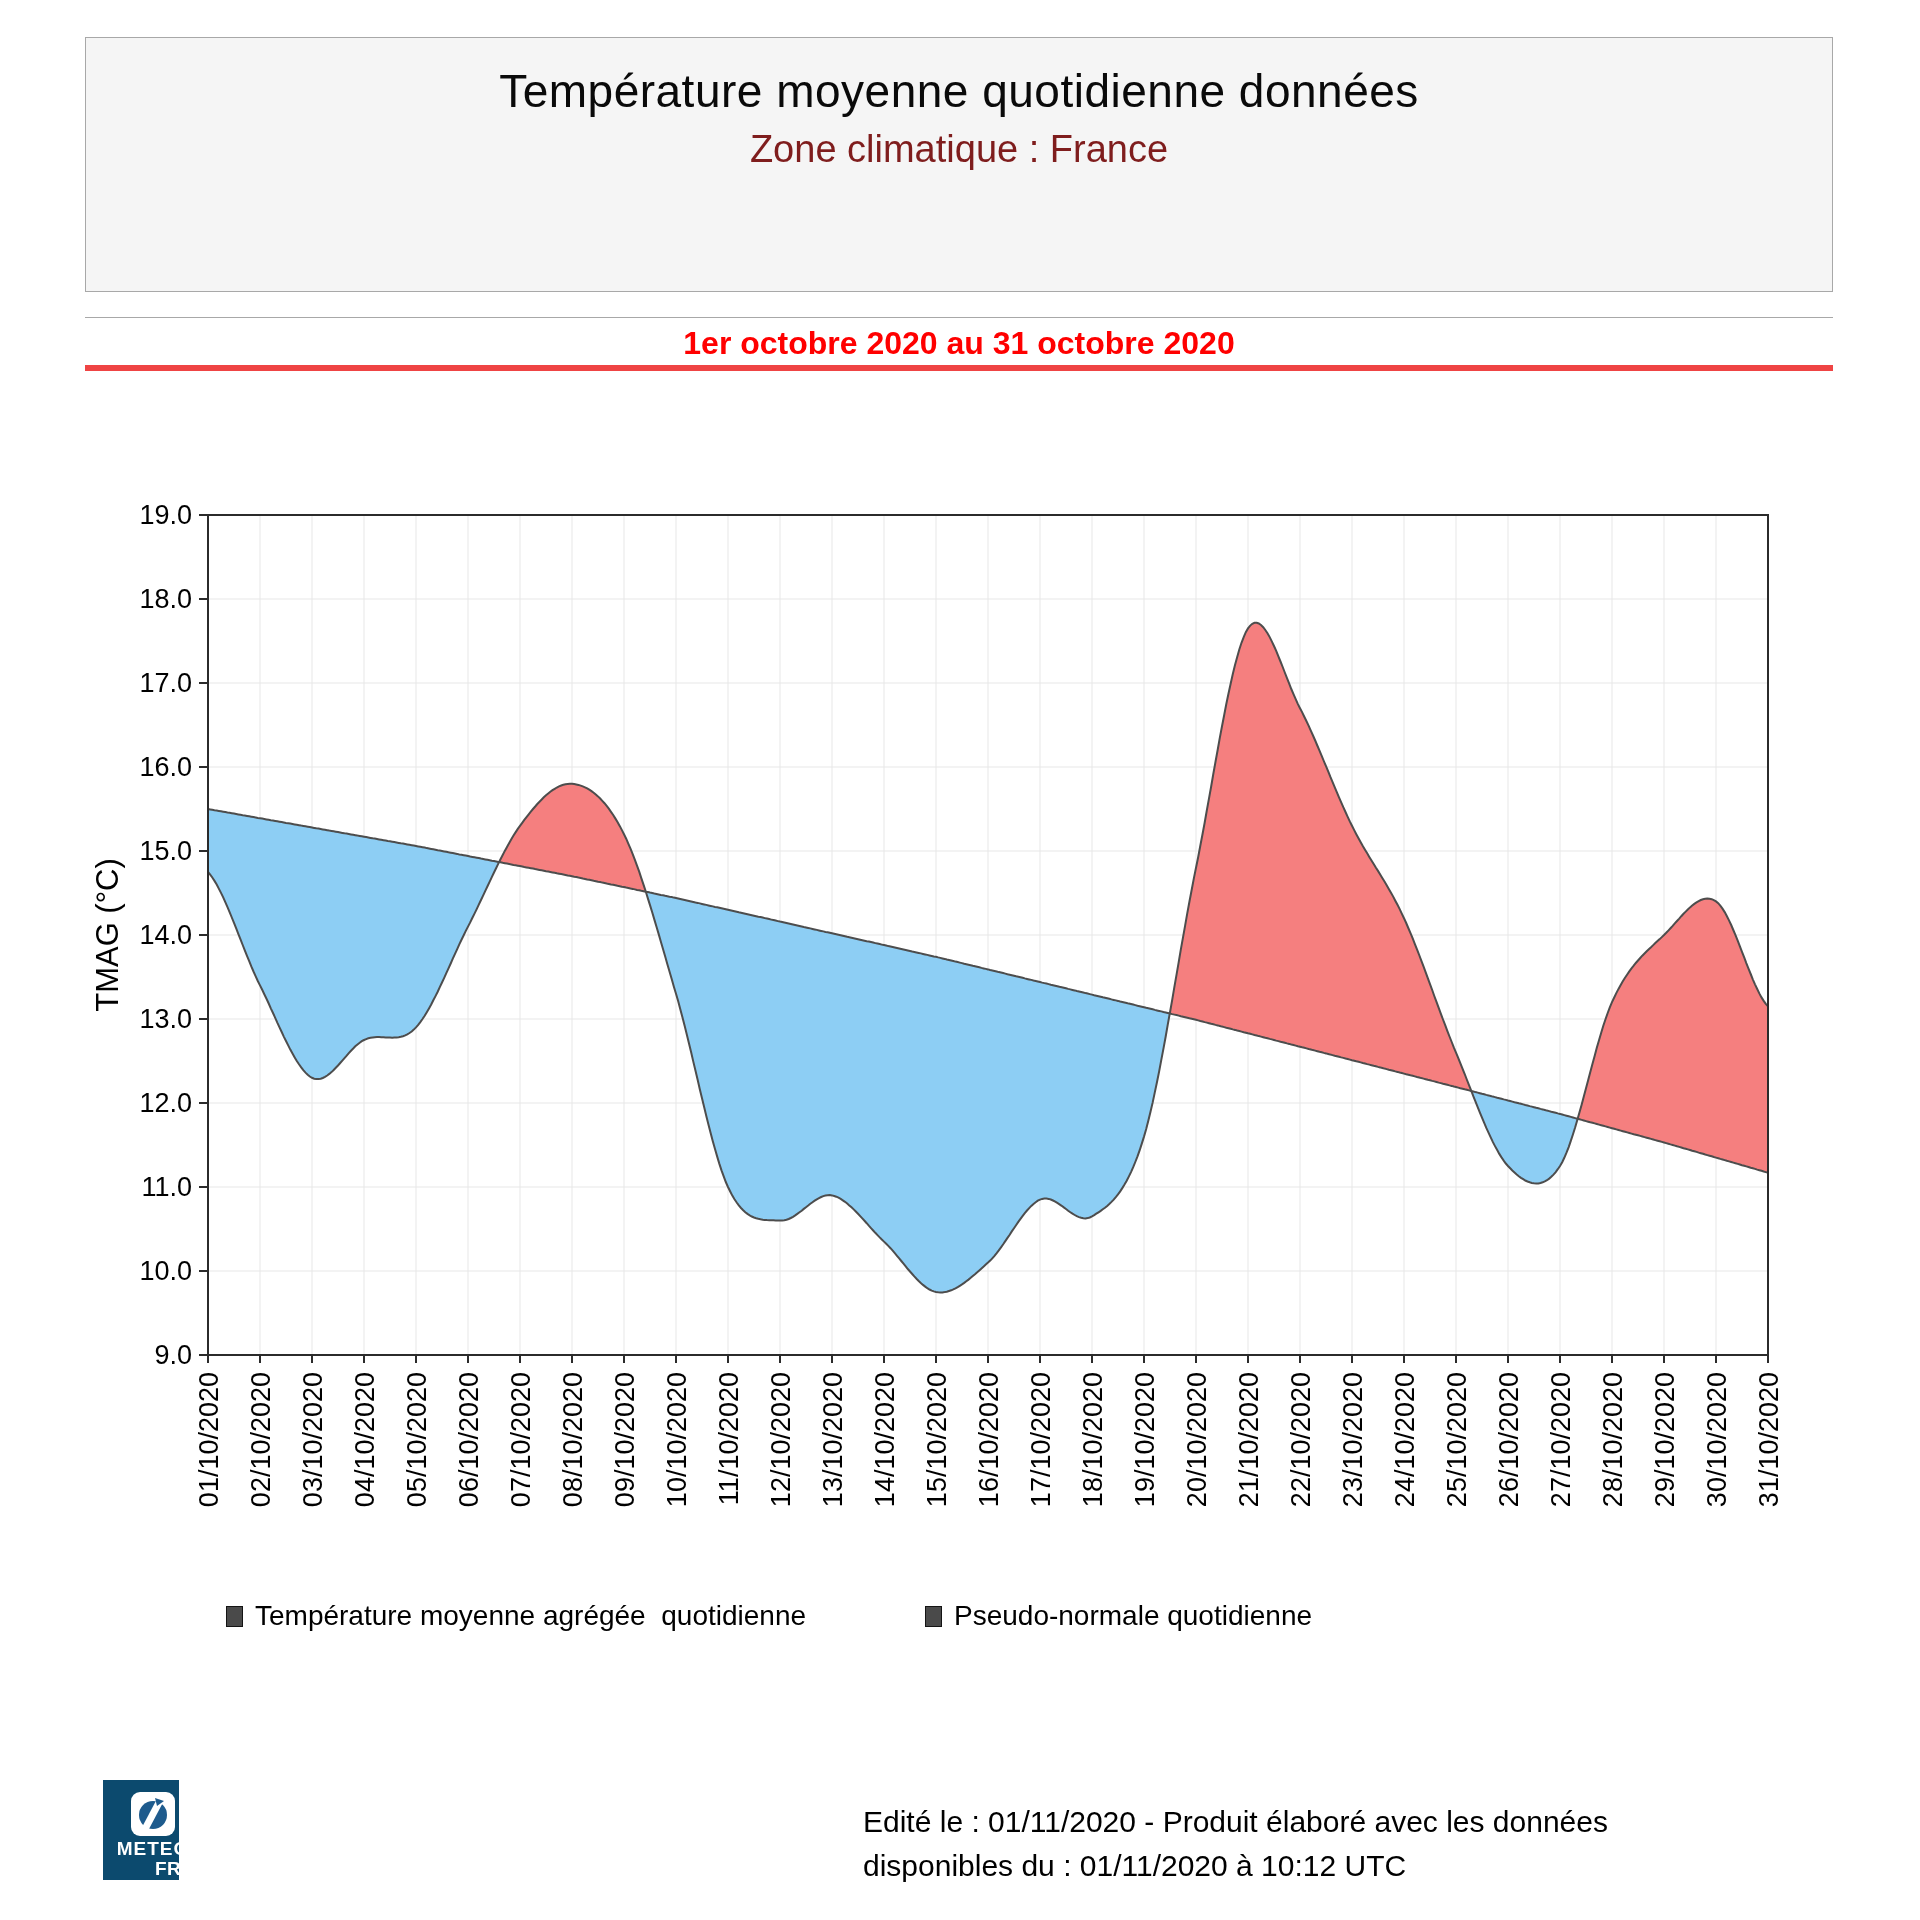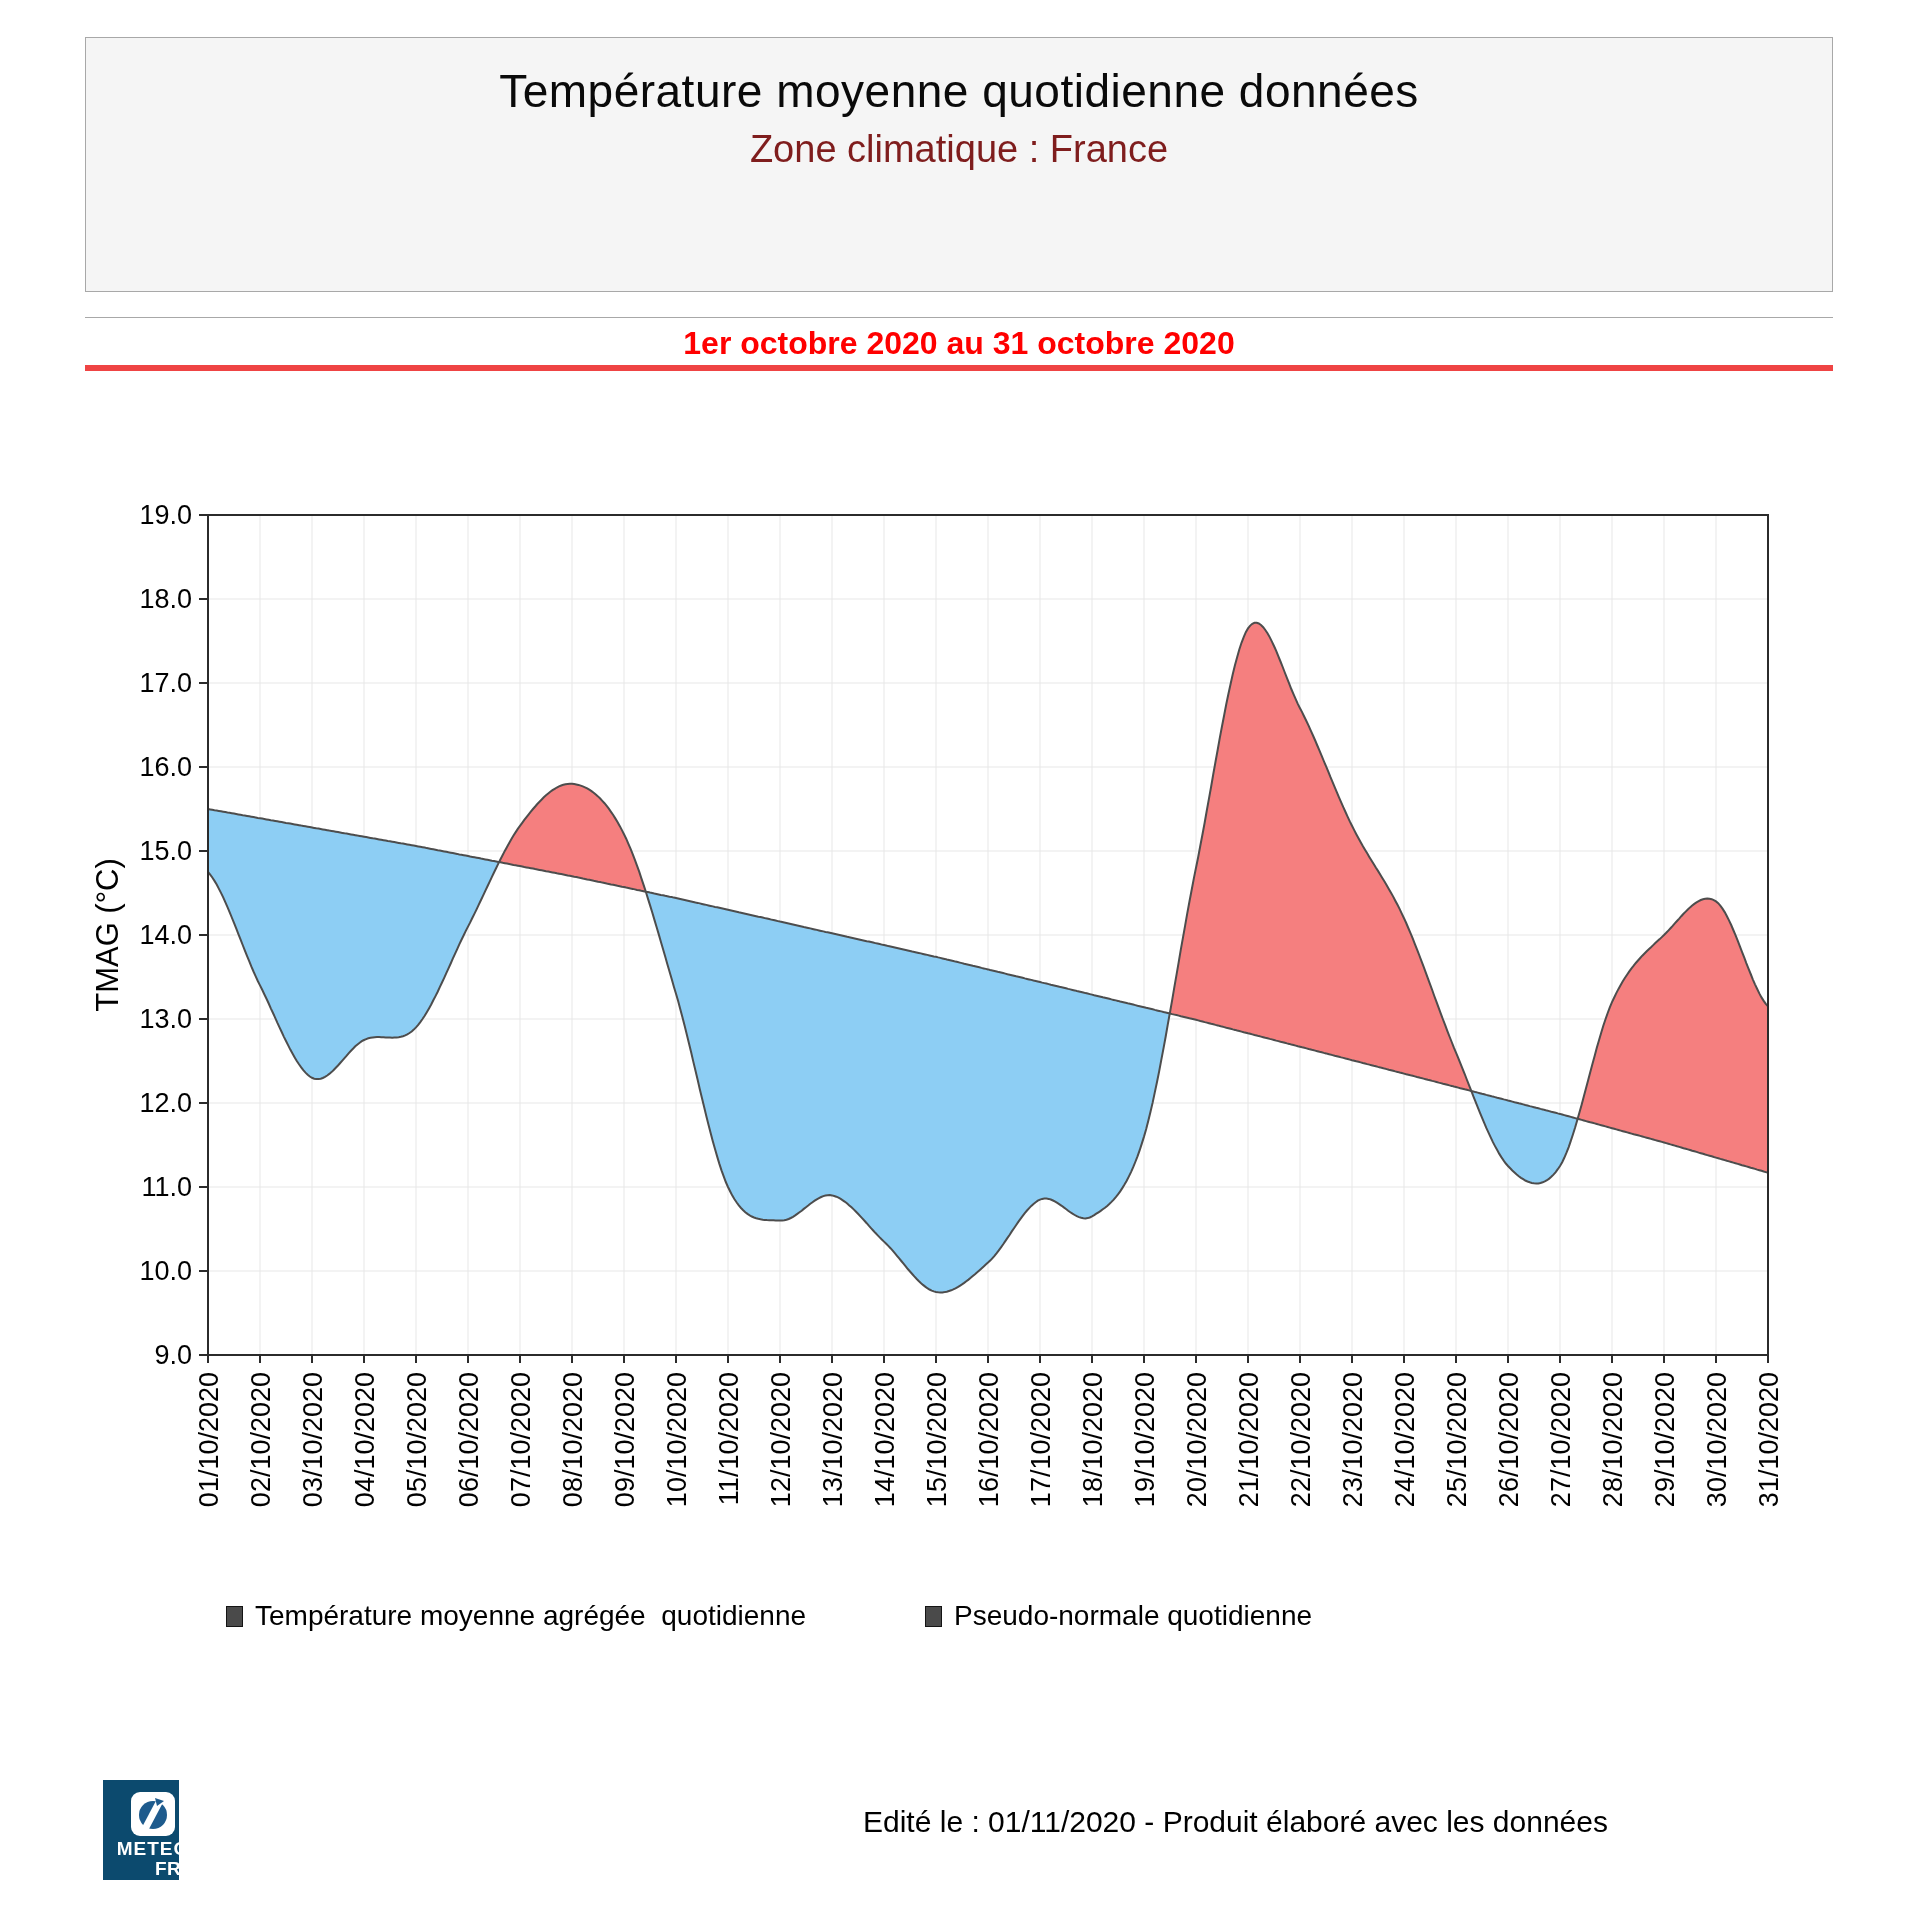--- a/index.html
+++ b/index.html
@@ -206,15 +206,16 @@
       <circle cx="22" cy="23" r="14" fill="#1e5b8d"></circle>
       <rect x="18" y="2" width="7" height="42" fill="#ffffff" transform="rotate(28 22 23)"></rect>
       <path d="M 24 6 L 33 9 L 26 14 Z" fill="#1e5b8d"></path>
     </svg>
     <div class="logo-text1">METEO</div>
     <div class="logo-text2">FRANCE</div>
   </div>
 
   <div class="footer-text">
     <div>Edité le : 01/11/2020 - Produit élaboré avec les données</div>
+    <div>disponibles du : 01/11/2020 à 10:12 UTC</div>
   </div>
 
 </div>
 
 </body></html>

